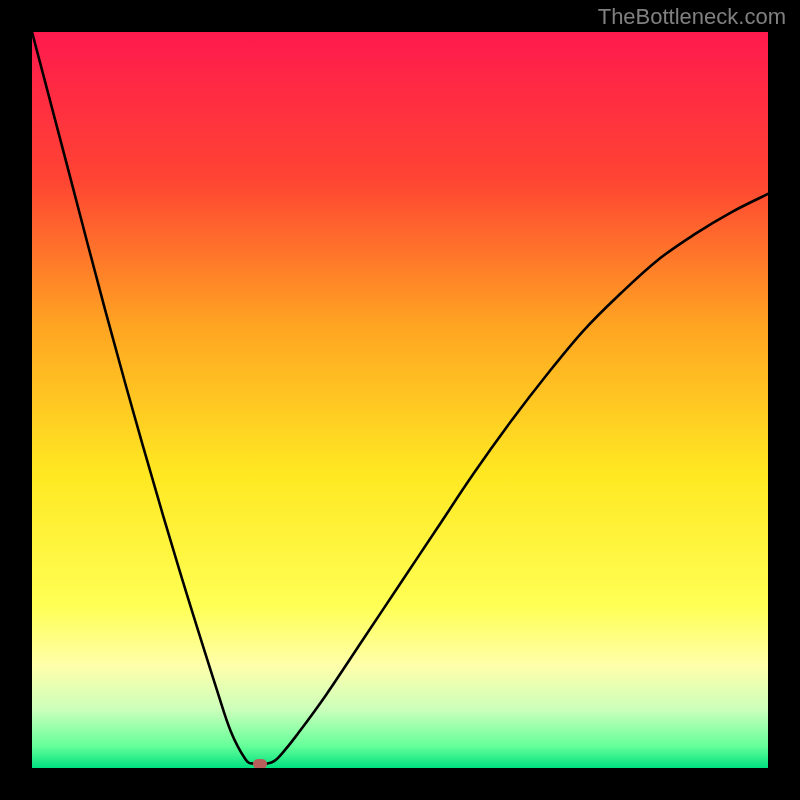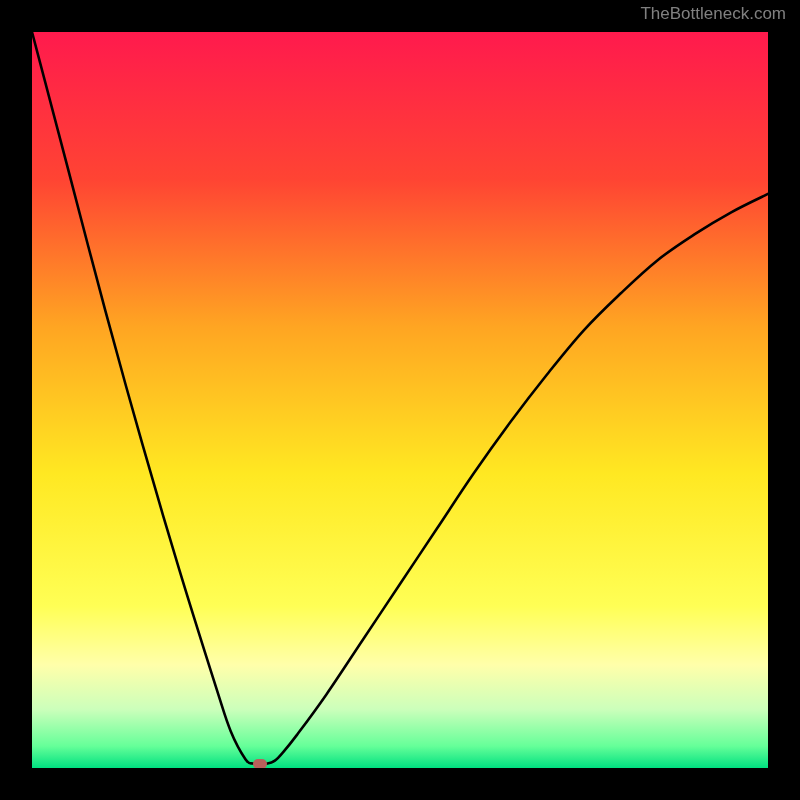--- a/index.html
+++ b/index.html
@@ -15,21 +15,21 @@
     width: 800px;
     height: 800px;
     background: #000;
     position: relative;
   }
   .watermark {
     position: absolute;
     top: 4px;
     right: 14px;
     color: #808080;
-    font-size: 17px;
+    font-size: 22px;
     font-weight: 400;
     letter-spacing: 0px;
   }
   .plot-area {
     position: absolute;
     left: 32px;
     top: 32px;
     width: 736px;
     height: 736px;
     overflow: hidden;

